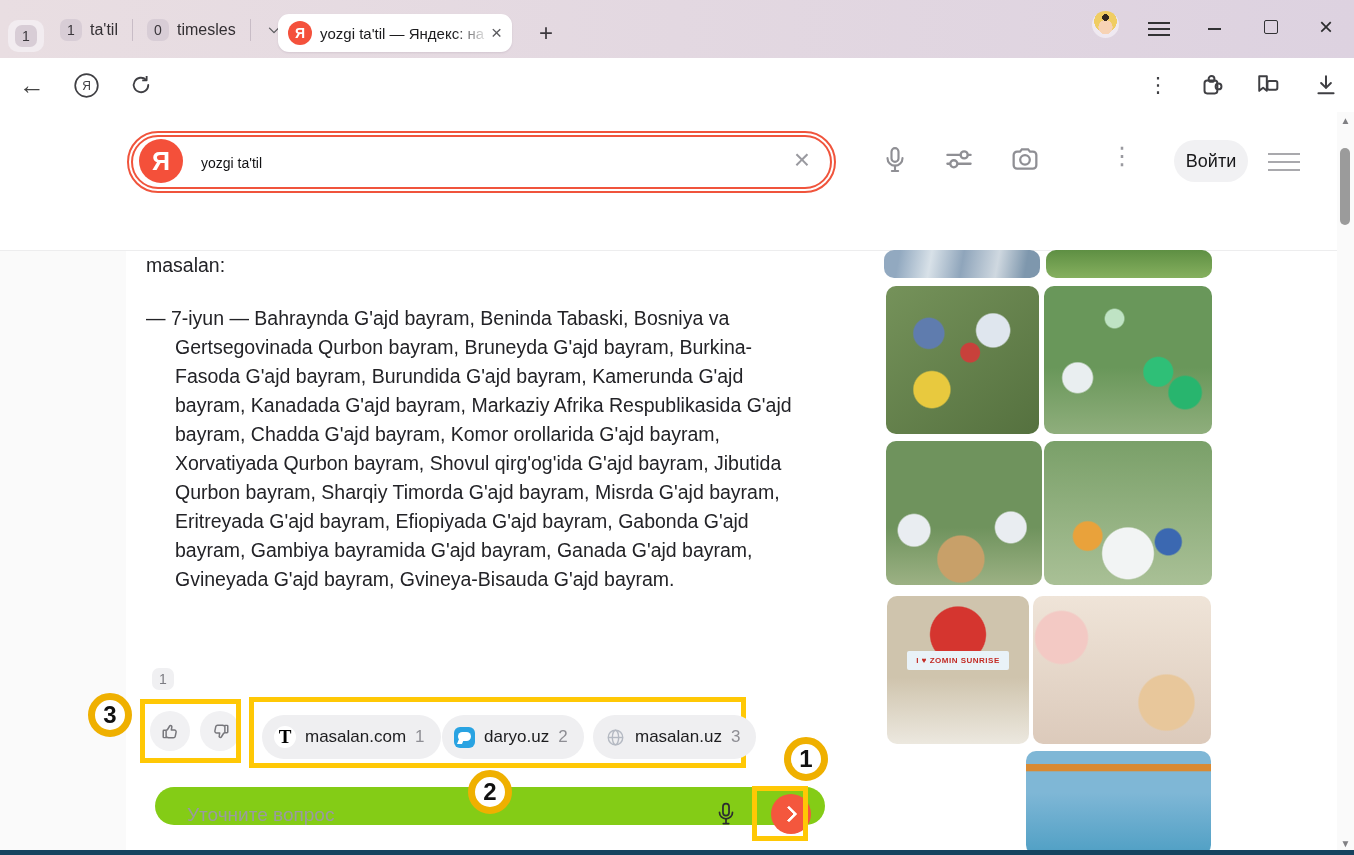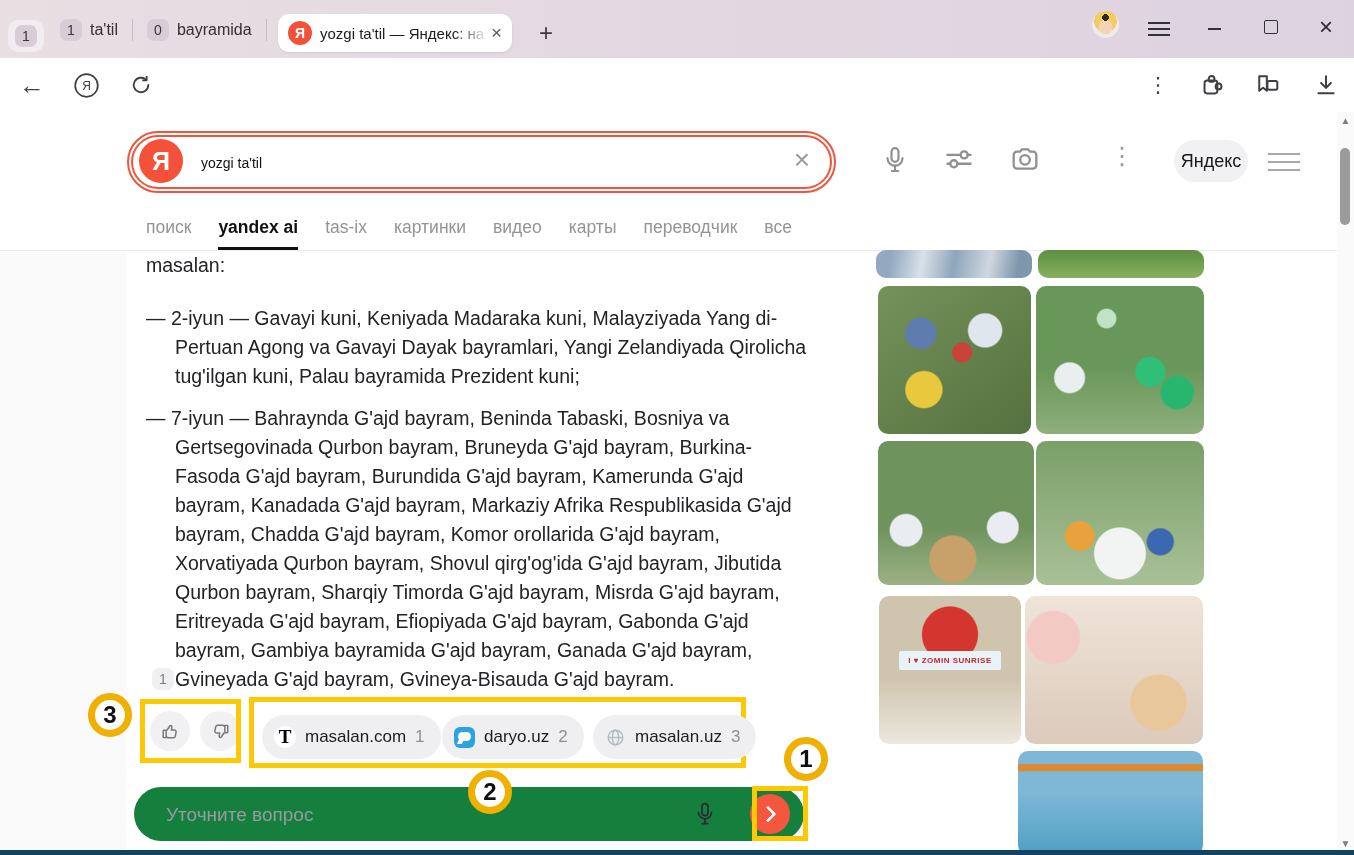--- a/index.html
+++ b/index.html
@@ -68,28 +68,28 @@
   .ann-circle{width:44px;height:44px;border-radius:50%;background:#fff;border:7px solid #efb000;box-sizing:border-box;display:flex;align-items:center;justify-content:center;font-weight:bold;font-size:24px;color:#111;z-index:6;}
 
   .thumb-btn{width:40px;height:40px;border-radius:50%;background:#f1f1f3;display:flex;align-items:center;justify-content:center;}
   .chip{height:44px;background:#efeff1;border-radius:22px;display:flex;align-items:center;gap:9px;padding:0 16px 0 12px;box-sizing:border-box;font-size:17px;color:#1d1d1f;position:absolute;top:13px;}
   .chip .num{color:#8e8e94;}
   .t-logo{width:22px;height:22px;border-radius:50%;background:#fff;color:#000;font-weight:bold;font-size:19px;display:flex;align-items:center;justify-content:center;font-family:"Liberation Serif",serif;}
   .d-logo{width:21px;height:21px;border-radius:6px;background:#29a3e2;position:relative;}
   .d-logo::after{content:"";position:absolute;left:4px;top:5px;width:13px;height:9px;border-radius:5px;background:#fff;}
   .d-logo::before{content:"";position:absolute;left:4px;top:12px;width:5px;height:5px;background:#fff;transform:skewX(-22deg);}
 
-  .followup{left:134px;top:787px;width:670px;height:54px;background:#15803d;border-radius:27px;}
+  .followup{left:155px;top:787px;width:670px;height:38px;background:#84cc16;border-radius:27px;}
   .followup input{position:absolute;left:30px;top:0;height:54px;width:520px;background:transparent;border:0;outline:0;font-family:"Liberation Sans",sans-serif;font-size:19px;color:#121214;}
   .followup input::placeholder{color:#9a9aa0;}
   .submit{position:absolute;right:14px;top:7px;width:40px;height:40px;border-radius:50%;background:#f4573d;display:flex;align-items:center;justify-content:center;}
   .chev{width:9px;height:9px;border-top:3px solid #fff;border-right:3px solid #fff;transform:rotate(45deg);margin-left:-4px;border-radius:1px;}
 
   
-  .ph{border-radius:10px;overflow:hidden;}
+  .ph{border-radius:10px;overflow:hidden;margin-left:8px;}
   .p1{background:linear-gradient(100deg,#92a9c0 10%,#d8e1e8 30%,#8fa5bb 50%,#cfd8e0 72%,#7e97ad 90%);}
   .p2{background:linear-gradient(180deg,#5e8f43,#86b05f);}
   .p3{background:radial-gradient(circle at 30% 70%, #e8c93e 0 12%,transparent 13%),radial-gradient(circle at 55% 45%, #c8413b 0 8%, transparent 9%),radial-gradient(circle at 70% 30%, #dfe6ee 0 11%, transparent 12%),radial-gradient(circle at 28% 32%, #5f7cae 0 10%, transparent 11%),linear-gradient(140deg,#75925a,#55713f);}
   .p4{background:radial-gradient(circle at 68% 58%, #2fbf77 0 10%, transparent 11%),radial-gradient(circle at 84% 72%, #28b56e 0 9%, transparent 10%),radial-gradient(circle at 42% 22%, #bfe3c4 0 6%, transparent 7%),radial-gradient(circle at 20% 62%, #e9eef0 0 9%, transparent 10%),linear-gradient(180deg,#69975a 0 55%, #8fae7c);}
   .p5{background:radial-gradient(circle at 48% 82%, #c8a069 0 16%, transparent 17%),radial-gradient(circle at 18% 62%, #e9edf1 0 10%, transparent 11%),radial-gradient(circle at 80% 60%, #e9edf1 0 10%, transparent 11%),linear-gradient(180deg,#6f935d 0 60%, #9cb184);}
   .p6{background:radial-gradient(circle at 50% 78%, #f2f4f4 0 18%, transparent 19%),radial-gradient(circle at 26% 66%, #e9a23b 0 9%, transparent 10%),radial-gradient(circle at 74% 70%, #3b68b1 0 8%, transparent 9%),linear-gradient(180deg,#7aa069,#a9c096);}
   .p7{background:radial-gradient(circle at 50% 26%, #d5352f 0 21%, transparent 22%),linear-gradient(180deg,#cfc4ad 0 55%, #ece8df);}
   .p8{background:radial-gradient(circle at 16% 28%, #f3c9c4 0 14%, transparent 15%),radial-gradient(circle at 75% 72%, #e8c79b 0 16%, transparent 17%),linear-gradient(180deg,#efe4d8,#dccabb);}
   .p9{background:linear-gradient(180deg,#e4edf2 0 55%, #cdd9e2);}
   .p10{background:linear-gradient(180deg,#7fb7d6 0 12%, #d98a33 13% 19%, #7fb7d6 20% 40%, #4f9fc4);}
@@ -112,21 +112,21 @@
       <span class="badge">1</span>
     </div>
     <div class="abs" style="left:60px;top:14px;height:32px;display:flex;align-items:center;gap:14px;">
       <div class="grp-tab">
         <span class="badge">1</span>
         <span>ta'til</span>
       </div>
       <div class="vdiv"></div>
       <div class="grp-tab">
         <span class="badge">0</span>
-        <span>bayramida</span>
+        <span>timesles</span>
       </div>
       <div class="vdiv"></div>
       <span>
         <svg width="18" height="18" viewBox="0 0 24 24">
             <path class="stroke" stroke-width="2.2" d="M6 9.5l6 6 6-6"></path>
           </svg>
       </span>
     </div>
 
     <div class="abs active-tab">
@@ -237,42 +237,31 @@
     </div>
     <div class="abs hicon" style="left:1008px;top:31px;">
       <svg width="34" height="32" viewBox="0 0 24 22">
           <g fill="none" stroke="#8f8f94" stroke-width="1.6">
             <path d="M4 8.2A2.4 2.4 0 0 1 6.4 5.8h2.1l1.3-1.6h4.4l1.3 1.6h2.1A2.4 2.4 0 0 1 20 8.2v7.2a2.4 2.4 0 0 1-2.4 2.4H6.4A2.4 2.4 0 0 1 4 15.4Z"></path>
             <circle cx="12" cy="11.6" r="3.4"></circle>
           </g>
         </svg>
     </div>
     <div class="abs hicon" style="left:1110px;top:30px;width:16px;height:36px;font-size:24px;text-align:center;color:#9a9aa0;">⋮</div>
-    <div class="abs login">Яндекс</div>
+    <div class="abs login">Войти</div>
     <div class="abs" style="left:1268px;top:38px;width:32px;height:24px;display:flex;align-items:center;">
         <span class="hmenu"></span>
       </div>
 
-    <div class="abs navtabs">
-      <span class="navtab">поиск</span>
-      <span class="navtab active">yandex ai</span>
-      <span class="navtab">tas-ix</span>
-      <span class="navtab">картинки</span>
-      <span class="navtab">видео</span>
-      <span class="navtab">карты</span>
-      <span class="navtab">переводчик</span>
-      <span class="navtab">все</span>
-    </div>
   </div>
 
   <div class="abs gutter"></div>
 
   <div class="abs answer">
     <p class="intro">masalan:</p>
-    <p class="item">— 2-iyun — Gavayi kuni, Keniyada Madaraka kuni, Malayziyada Yang di-Pertuan Agong va Gavayi Dayak bayramlari, Yangi Zelandiyada Qirolicha tug'ilgan kuni, Palau bayramida Prezident kuni;</p>
     <p class="item">— 7-iyun — Bahraynda G'ajd bayram, Beninda Tabaski, Bosniya va Gertsegovinada Qurbon bayram, Bruneyda G'ajd bayram, Burkina-Fasoda G'ajd bayram, Burundida G'ajd bayram, Kamerunda G'ajd bayram, Kanadada G'ajd bayram, Markaziy Afrika Respublikasida G'ajd bayram, Chadda G'ajd bayram, Komor orollarida G'ajd bayram, Xorvatiyada Qurbon bayram, Shovul qirg'og'ida G'ajd bayram, Jibutida Qurbon bayram, Sharqiy Timorda G'ajd bayram, Misrda G'ajd bayram, Eritreyada G'ajd bayram, Efiopiyada G'ajd bayram, Gabonda G'ajd bayram, Gambiya bayramida G'ajd bayram, Ganada G'ajd bayram, Gvineyada G'ajd bayram, Gvineya-Bisauda G'ajd bayram.</p>
   </div>
 
   <div class="abs cite">1</div>
 
   <div class="abs ann-circle" style="left:88px;top:693px;">3</div>
   <div class="abs hl-box" style="left:140px;top:699px;width:101px;height:64px;z-index:5;"></div>
   <div class="abs" style="left:150px;top:711px;display:flex;gap:10px;">
     <div class="thumb-btn">
       <svg width="21" height="21" viewBox="0 0 24 24">

